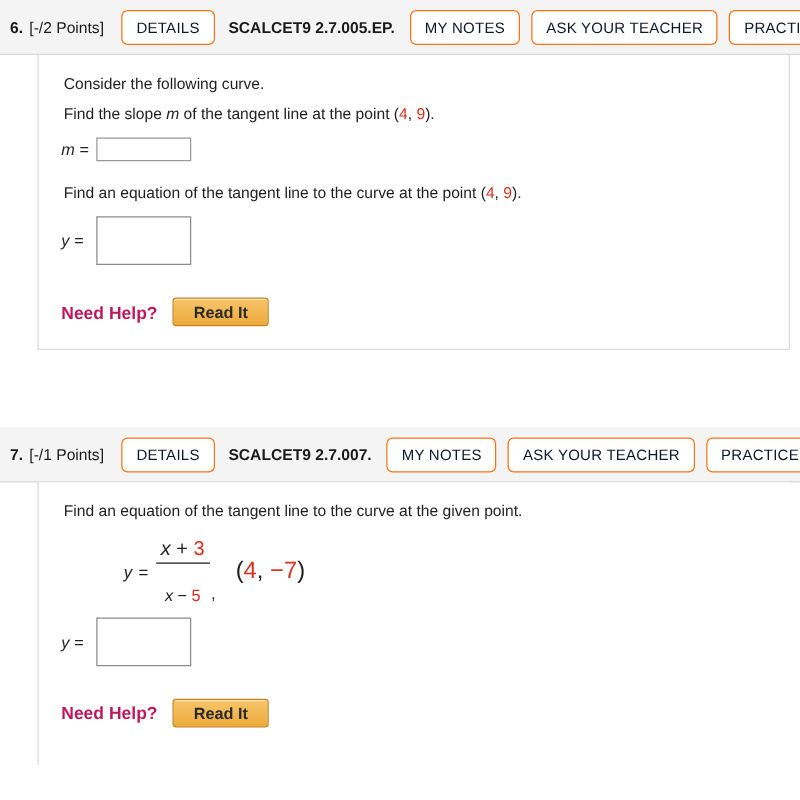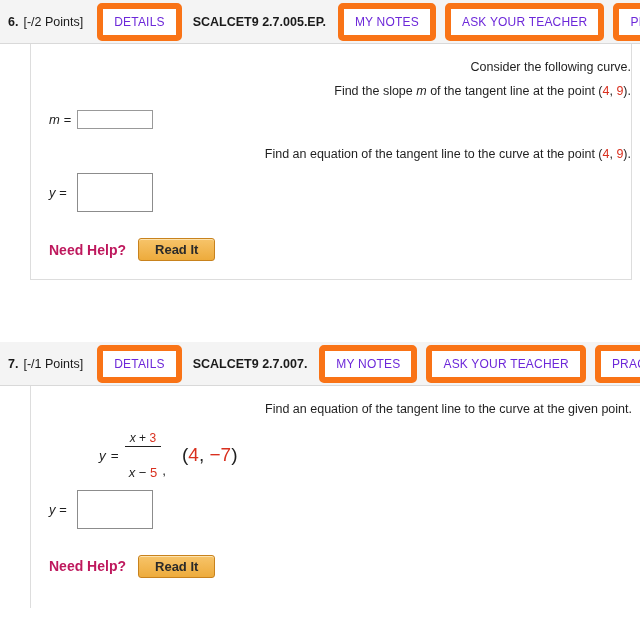--- a/index.html
+++ b/index.html
@@ -39,24 +39,24 @@
     color: #1a1a1a;
     margin-right: 5px;
   }
   .prob-points {
     font-weight: normal;
     font-size: 12.5px;
     color: #1a1a1a;
     margin-right: 14px;
   }
   .hdr-btn {
-    border: 6px solid #f97316;
+    border: 1px solid #f97316;
     border-radius: 5px;
     background: #ffffff;
-    color: #6d28d9;
+    color: #0f172a;
     font-size: 12px;
     font-weight: normal;
     letter-spacing: 0.2px;
     padding: 7px 11px 7px 11px;
     margin-right: 9px;
     line-height: 1;
     box-sizing: border-box;
     cursor: pointer;
   }
   .prob-code {
@@ -82,21 +82,20 @@
     border-left: 1px solid #dddddd;
     border-right: none;
     border-bottom: none;
   }
 
   .qtext {
     font-size: 12.5px;
     color: #1f1f1f;
     margin: 0 0 6px 10px;
     line-height: 1.45;
-    text-align: right;
   }
   .spacer-12 { height: 12px; }
   .spacer-16 { height: 16px; }
 
   i, .it { font-style: italic; }
   .red { color: #d9301f; }
 
   
   .eq-line {
     margin: 10px 0 14px 58px;
@@ -121,21 +120,21 @@
   .frac {
     display: inline-block;
     text-align: center;
     vertical-align: middle;
     margin: 0 1px;
   }
   .frac .num {
     display: block;
     padding: 0 4px 1px 4px;
     border-bottom: 1px solid #1f1f1f;
-    font-size: 12px;
+    font-size: 16px;
   }
   .frac .den {
     display: block;
     padding: 18px 4px 0 4px;
     font-size: 13px;
   }
   .frac-comma {
     align-self: flex-end;
     padding-bottom: 2px;
   }

